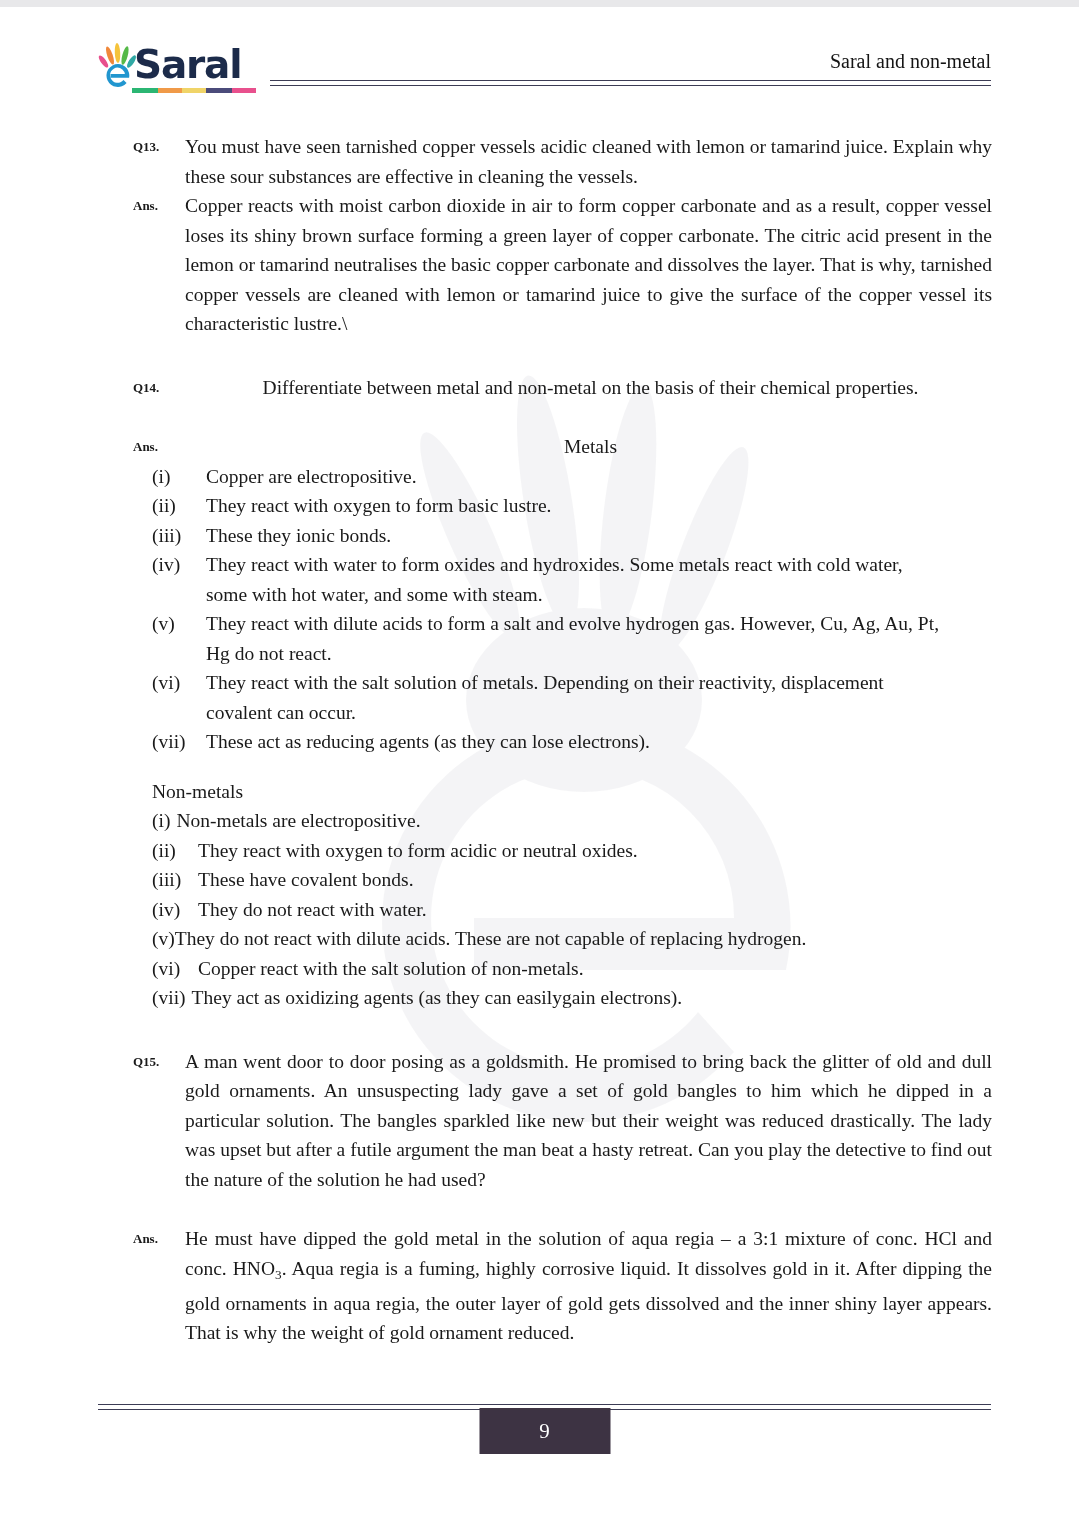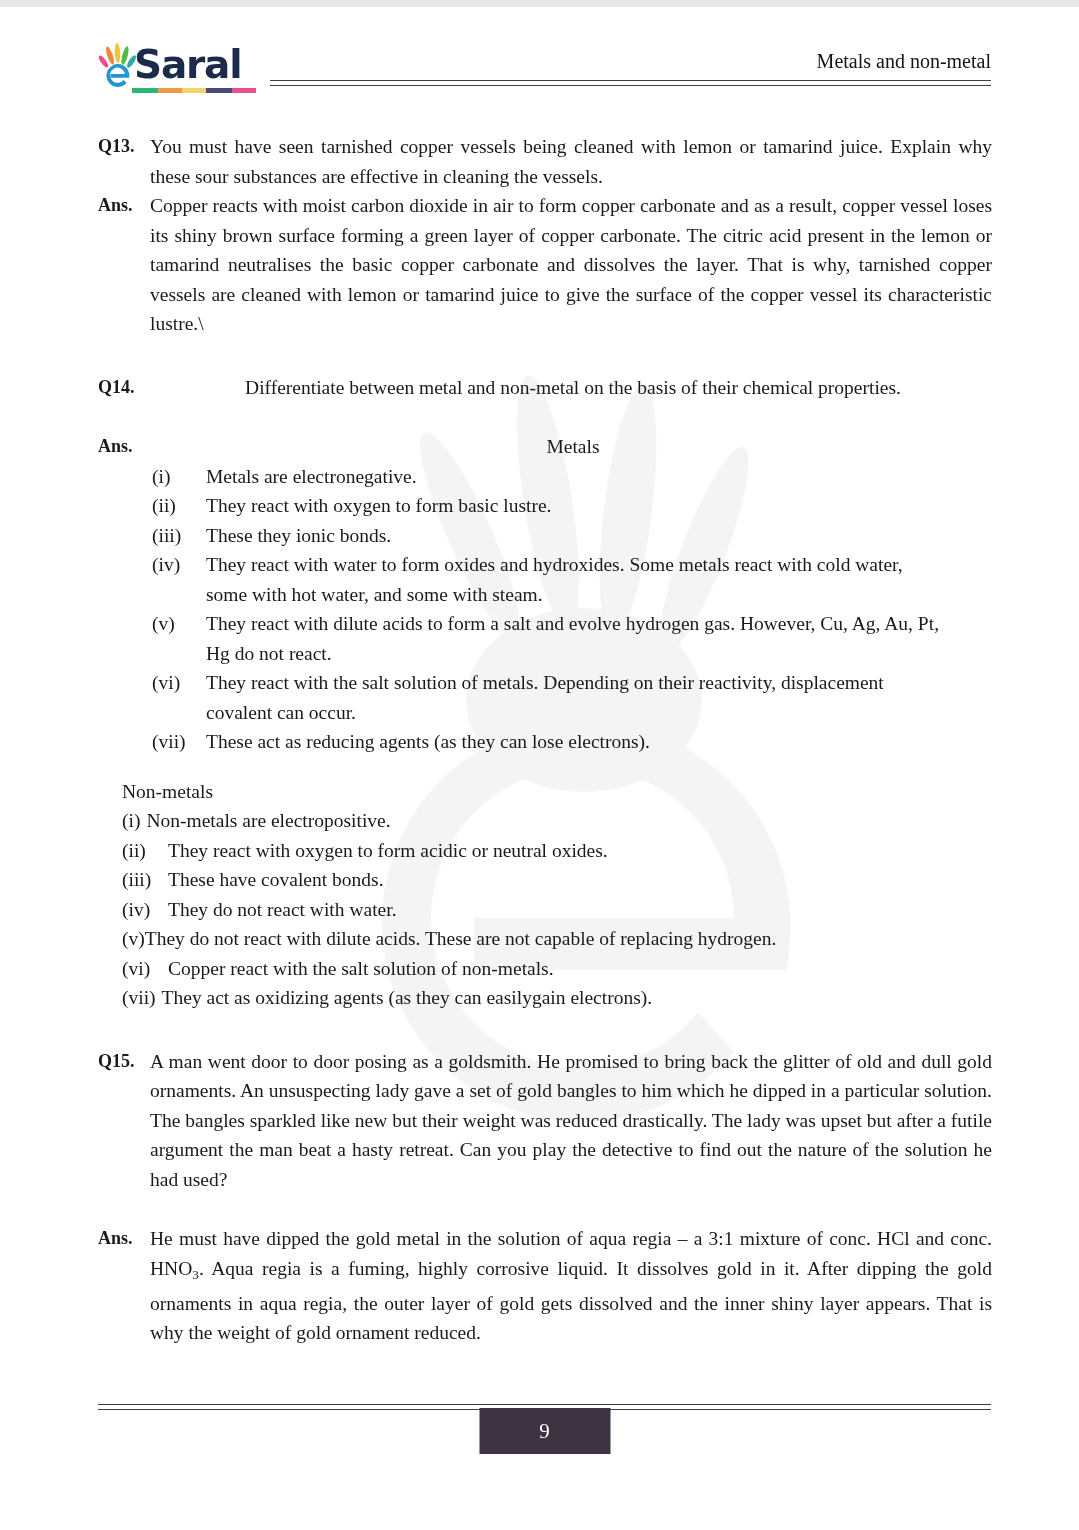--- a/index.html
+++ b/index.html
@@ -107,22 +107,23 @@
     line-height: 29.5px;
   }
   .qblock {
     display: flex;
     align-items: flex-start;
   }
   .tag {
     flex: 0 0 auto;
     font-weight: bold;
     width: 52px;
-    font-size: 18px;
-    line-height: 29.5px;
+    font-size: 13px;
+    line-height: 29.5px;
+    margin-left: 35px;
   }
   .tag.wide { width: 56px; }
   .body-text {
     flex: 1 1 auto;
     text-align: justify;
     text-justify: inter-word;
     font-size: 19.5px;
     line-height: 29.5px;
   }
   .body-text.nojust { text-align: center; }
@@ -149,21 +150,21 @@
     flex: 0 0 auto;
     width: 54px;
     text-align: left;
   }
   .rlist .txt {
     flex: 1 1 auto;
   }
   .metals-list { margin-left: 54px; width: 796px; }
   .nonmetals-list { margin-left: 0px; width: 810px; }
   .nonmetals-list .num { width: 46px; }
-  .nonmetals-block { margin-left: 24px; }
+  .nonmetals-block { margin-left: 54px; }
   sub { font-size: 0.68em; vertical-align: -0.28em; }
   
   .footer {
     position: absolute;
     left: 98px;
     right: 88px;
     bottom: 68px;
     height: 58px;
     z-index: 2;
   }
@@ -225,29 +226,29 @@
       </svg>
       <div class="logo-word">Saral</div>
       <div class="logo-bar">
         <span style="flex:1.05;background:#2bb673"></span>
         <span style="flex:0.95;background:#f09a48"></span>
         <span style="flex:1.00;background:#f0d468"></span>
         <span style="flex:1.05;background:#4b4b7a"></span>
         <span style="flex:0.95;background:#e8508d"></span>
       </div>
     </div>
-    <div class="header-title">Metals and non-metal</div>
+    <div class="header-title">Saral and non-metal</div>
     <div class="header-rule"></div>
   </div>
 
   <div class="content">
 
     <div class="qblock">
       <div class="tag">Q13.</div>
-      <div class="body-text">You must have seen tarnished copper vessels being cleaned with lemon or tamarind juice. Explain why these sour substances are effective in cleaning the vessels.</div>
+      <div class="body-text">You must have seen tarnished copper vessels acidic cleaned with lemon or tamarind juice. Explain why these sour substances are effective in cleaning the vessels.</div>
     </div>
     <div class="qblock">
       <div class="tag">Ans.</div>
       <div class="body-text">Copper reacts with moist carbon dioxide in air to form copper carbonate and as a result, copper vessel loses its shiny brown surface forming a green layer of copper carbonate. The citric acid present in the lemon or tamarind neutralises the basic copper carbonate and dissolves the layer. That is why, tarnished copper vessels are cleaned with lemon or tamarind juice to give the surface of the copper vessel its characteristic lustre.\</div>
     </div>
 
     <div class="gap-lg"></div>
 
     <div class="qblock">
       <div class="tag wide">Q14.</div>
@@ -259,21 +260,21 @@
     <div class="qblock">
       <div class="tag wide">Ans.</div>
       <div class="body-text nojust">
         <div class="subhead">Metals</div>
       </div>
     </div>
 
     <ul class="rlist metals-list">
       <li>
           <span class="num">(i)</span>
-          <span class="txt">Metals are electronegative.</span>
+          <span class="txt">Copper are electropositive.</span>
         </li>
       <li>
           <span class="num">(ii)</span>
           <span class="txt">They react with oxygen to form basic lustre.</span>
         </li>
       <li>
           <span class="num">(iii)</span>
           <span class="txt">These they ionic bonds.</span>
         </li>
       <li>

